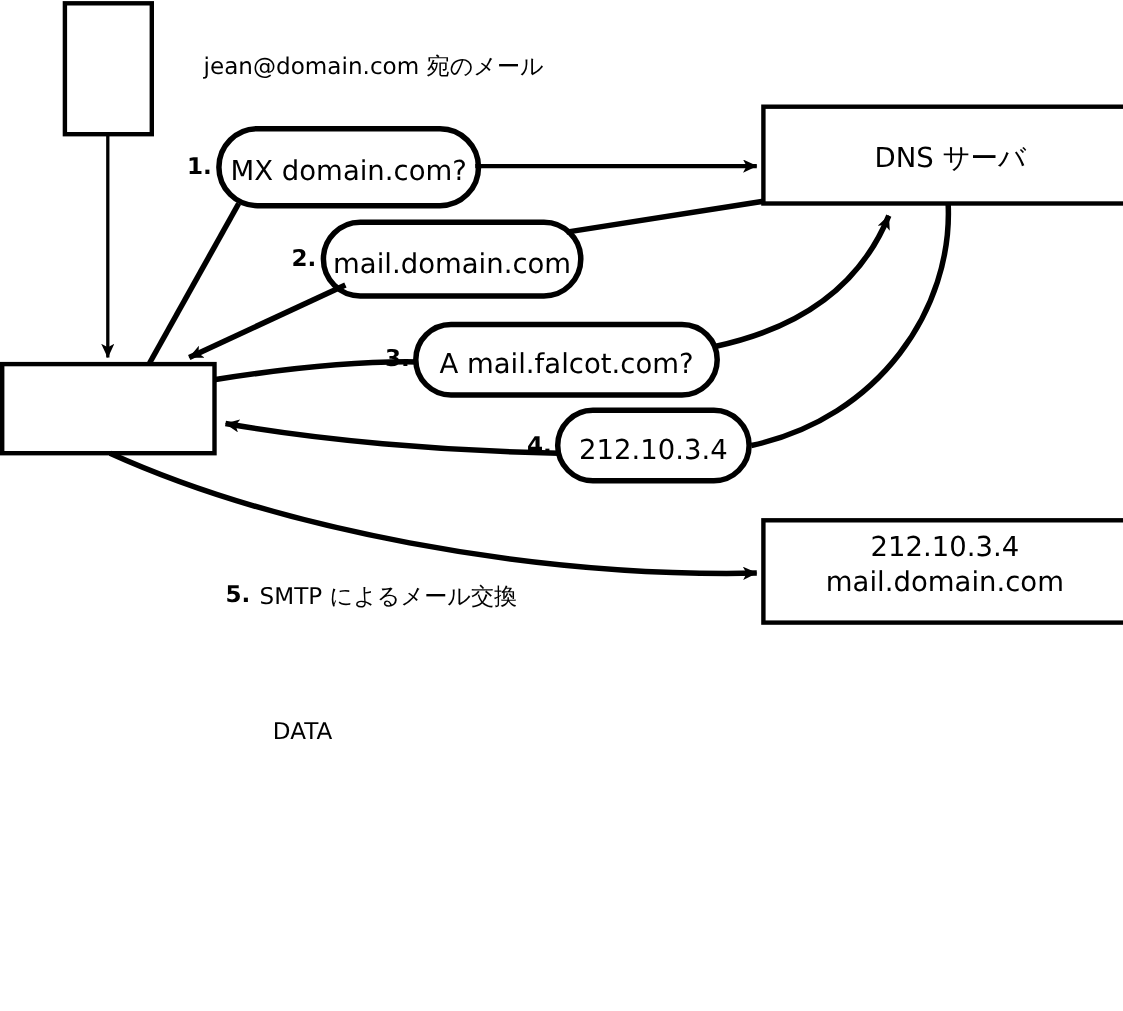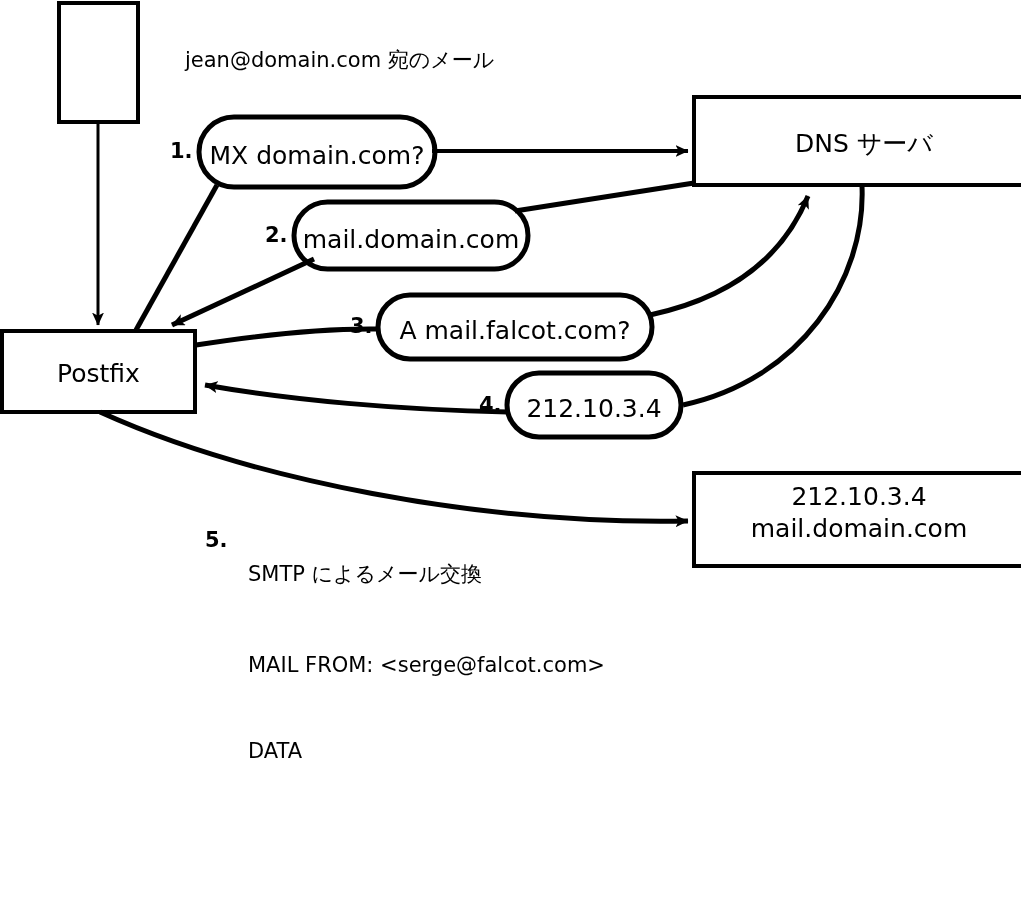--- a/index.html
+++ b/index.html
@@ -100,42 +100,40 @@
 
     <path d="M862,186 C 866,280 800,380 683,405" fill="none" stroke="#000000" stroke-width="5"></path>
 
     <path d="M508,412 C 400,410 290,400 205,385" fill="none" stroke="#000000" stroke-width="5" marker-end="url(#arrowhead)"></path>
 
     <path d="M100,412 C 250,480 480,525 688,521" fill="none" stroke="#000000" stroke-width="5" marker-end="url(#arrowhead)"></path>
   </svg>
 
   <div class="free-text" style="left:185px; top:46px;">jean@domain.com 宛のメール</div>
 
-  <div class="node-label" style="left:2px; top:358px; width:193px;">Postfix</div>
 
   <div class="node-label" style="left:694px; top:128px; width:340px;">DNS サーバ</div>
 
   <div class="node-label" style="left:694px; top:481px; width:330px;">212.10.3.4</div>
   <div class="node-label" style="left:694px; top:513px; width:330px;">mail.domain.com</div>
 
   <div class="step-num" style="left:170px; top:139px;">1.</div>
   <div class="step-num" style="left:265px; top:223px;">2.</div>
   <div class="step-num" style="left:350px; top:314px;">3.</div>
   <div class="step-num" style="left:479px; top:393px;">4.</div>
   <div class="step-num" style="left:205px; top:528px;">5.</div>
 
   <div class="node-label" style="left:199px; top:140px; width:236px;">MX domain.com?</div>
   <div class="node-label" style="left:294px; top:224px; width:234px;">mail.domain.com</div>
   <div class="node-label" style="left:378px; top:315px; width:274px;">A mail.falcot.com?</div>
   <div class="node-label" style="left:507px; top:393px; width:174px;">212.10.3.4</div>
 
-  <div class="free-text" style="left:248px; top:528px;margin-top:32px;">SMTP によるメール交換</div>
+  <div class="free-text" style="left:236px; top:528px;">SMTP によるメール交換</div>
 
   <div class="smtp-block" style="left:248px; top:594px;">
-    <span class="smtp-line">MAIL FROM: &lt;serge@falcot.com&gt;</span>
     <span class="smtp-line">DATA</span>
     
     
     
     
     
     
   </div>
 
 </div>

